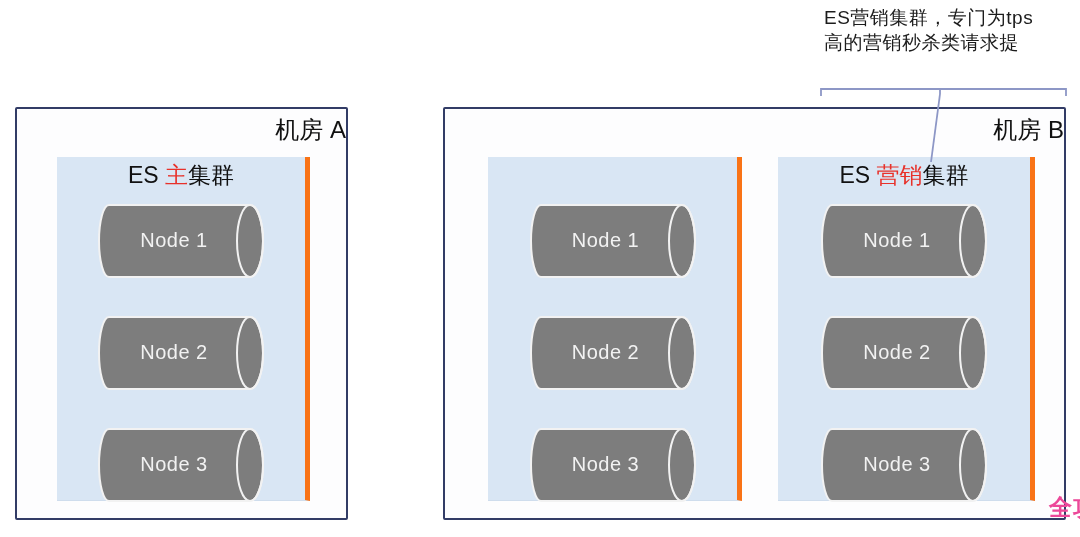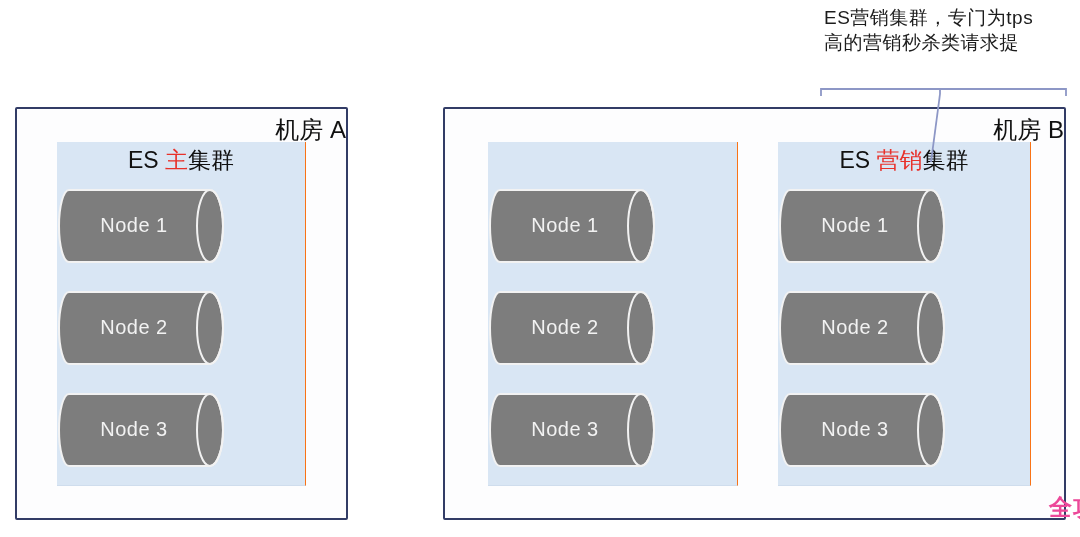--- a/index.html
+++ b/index.html
@@ -51,25 +51,25 @@
     padding-top: 7px;
     text-align: right;
     font-size: 24px;
     line-height: 28px;
     color: #111111;
   }
 
   
   .panel {
     position: absolute;
-    top: 142px;
+    top: 157px;
     height: 343px;
     background: #d9e6f4;
     border-bottom: 1px solid #cfdded;
-    border-right: 1px solid #f97316;
+    border-right: 5px solid #f97316;
   }
   .panel-1 { left: 57px;  width: 248px; }
   .panel-2 { left: 488px; width: 249px; }
   .panel-3 { left: 778px; width: 252px; }
 
   .panel-title {
     margin-top: 5px;
     text-align: center;
     font-size: 23px;
     line-height: 26px;
@@ -78,22 +78,22 @@
   }
   .hl { color: #e8312a; }
 
   .cyl-stack {
     position: absolute;
     top: 46px;
     left: 0;
     right: 0;
     display: flex;
     flex-direction: column;
-    align-items: flex-start;
-    gap: 26px;
+    align-items: center;
+    gap: 36px;
   }
   .cylinder { position: relative; width: 168px; height: 76px; }
   .cylinder svg { display: block; width: 168px; height: 76px; }
   .cyl-label {
     position: absolute;
     left: 0; top: 0; right: 14px; bottom: 2px;
     display: flex;
     align-items: center;
     justify-content: center;
     font-size: 20px;

